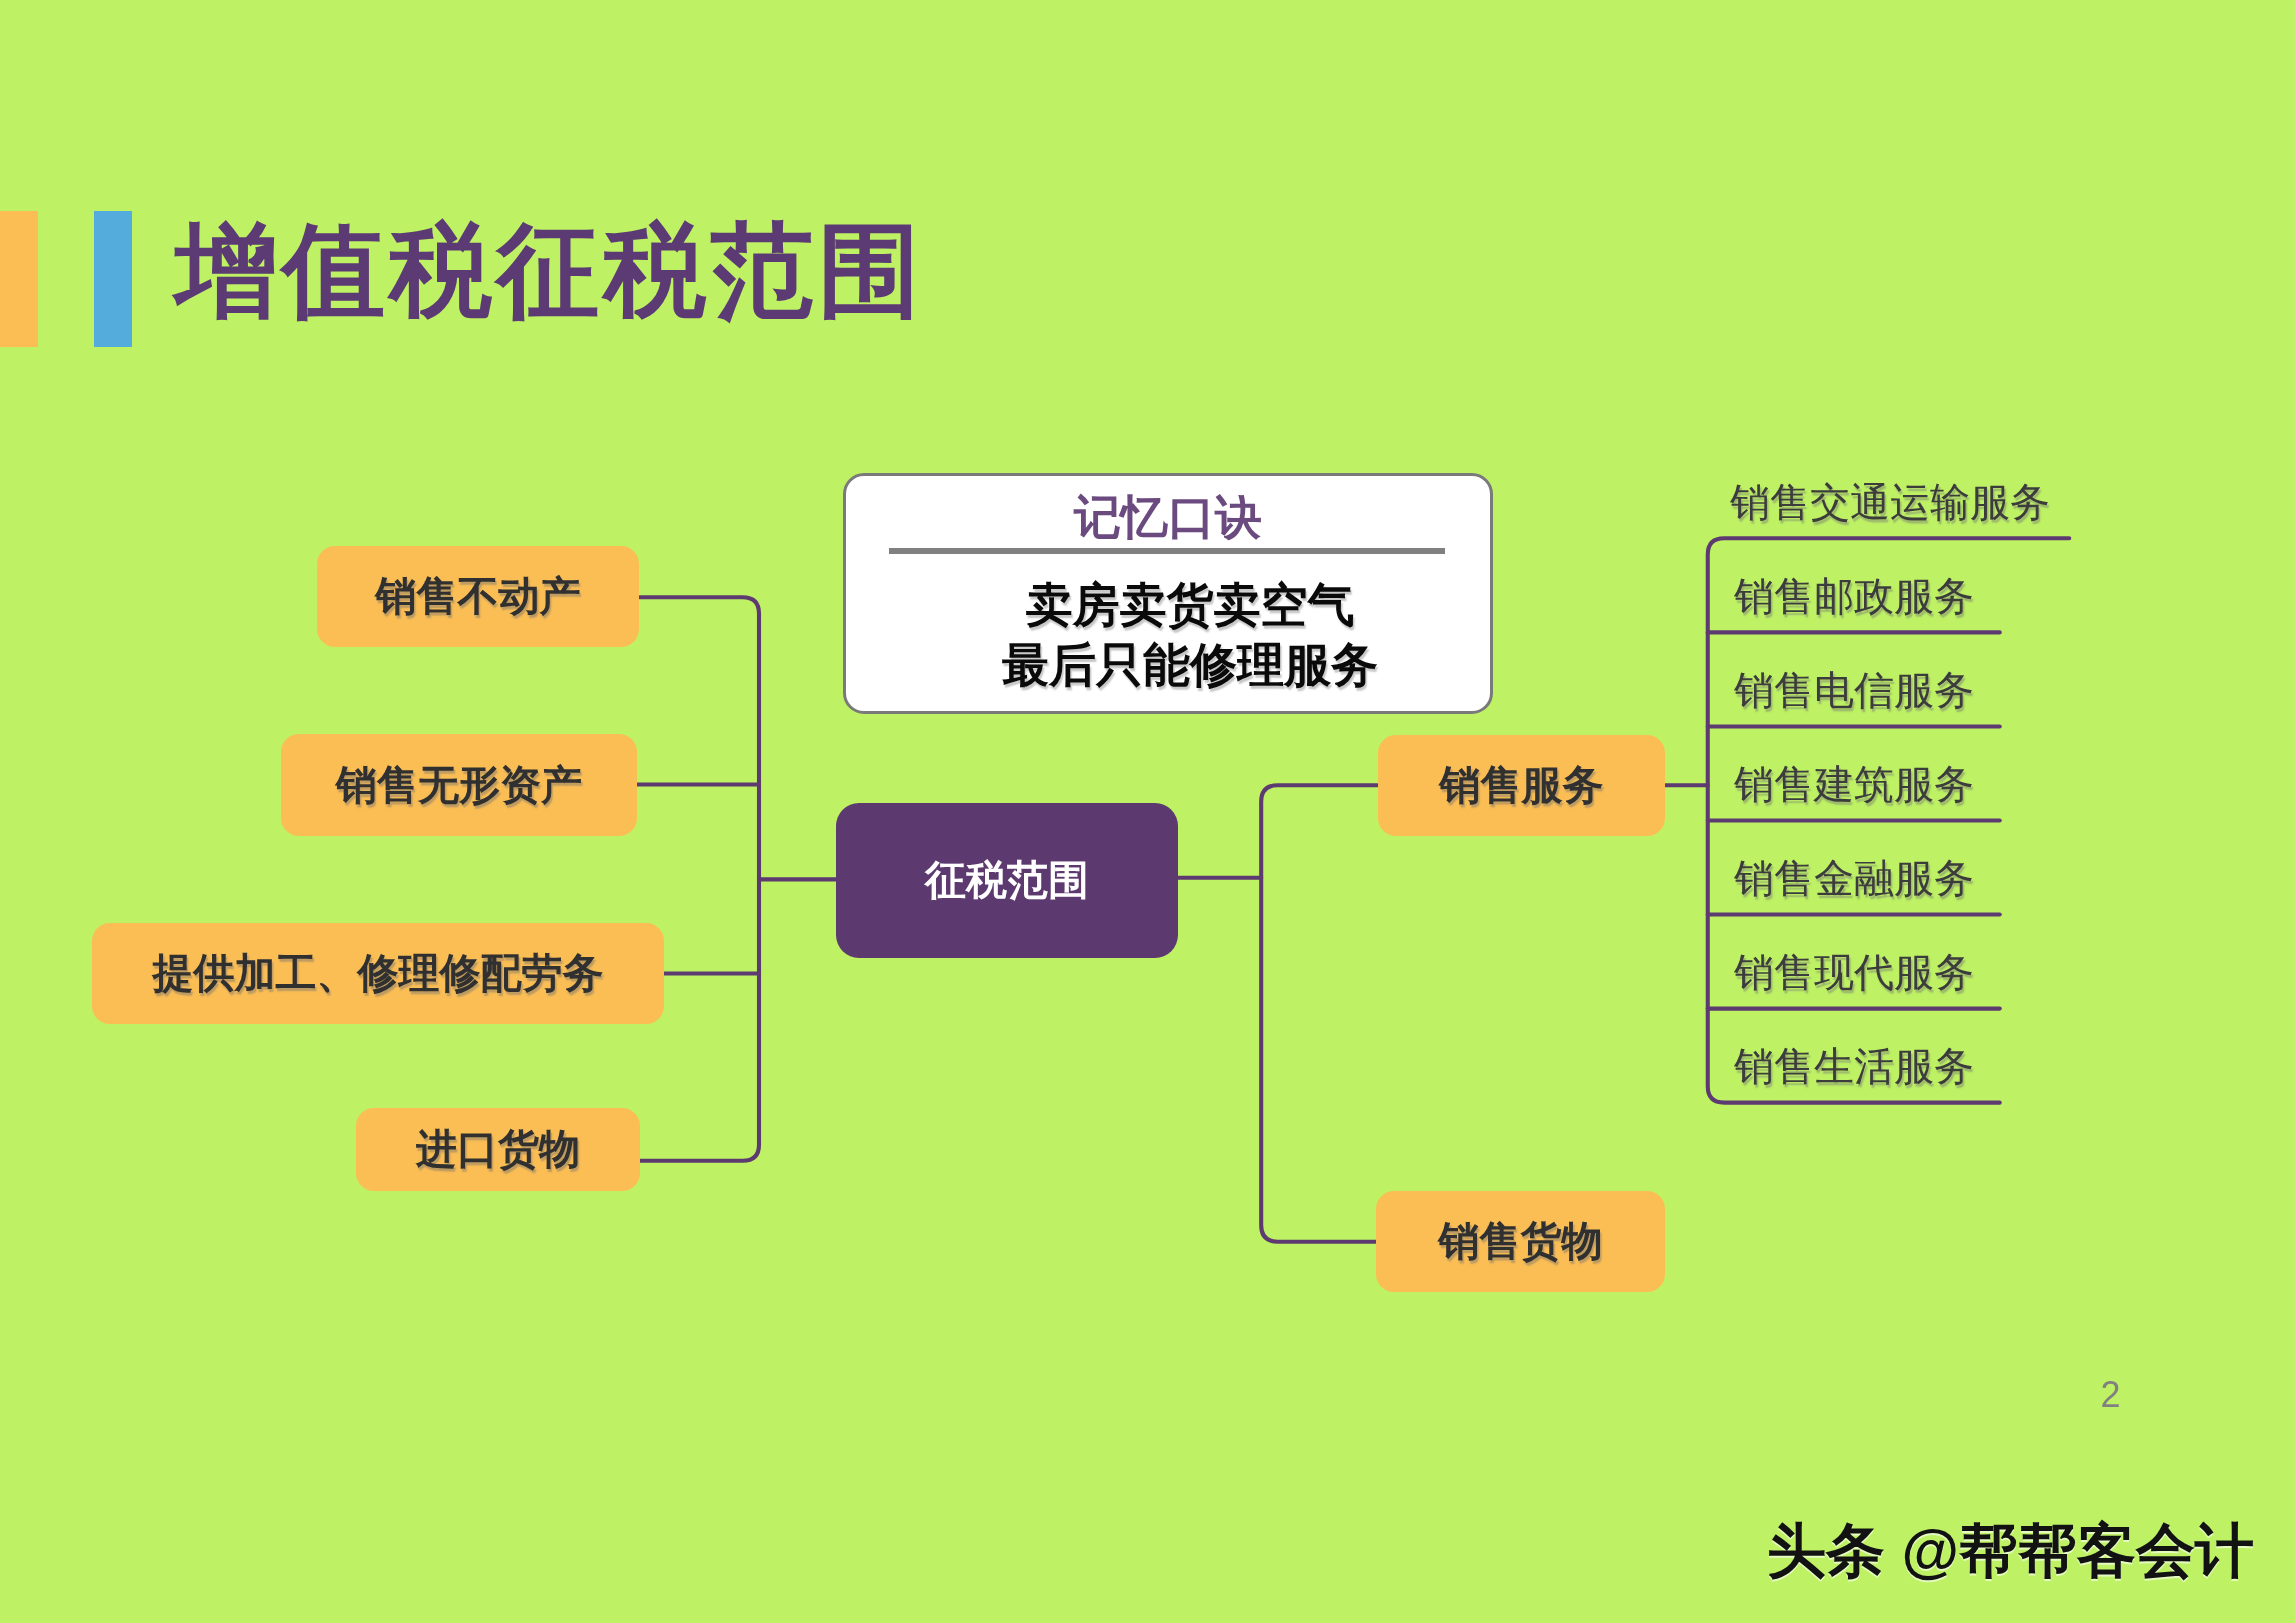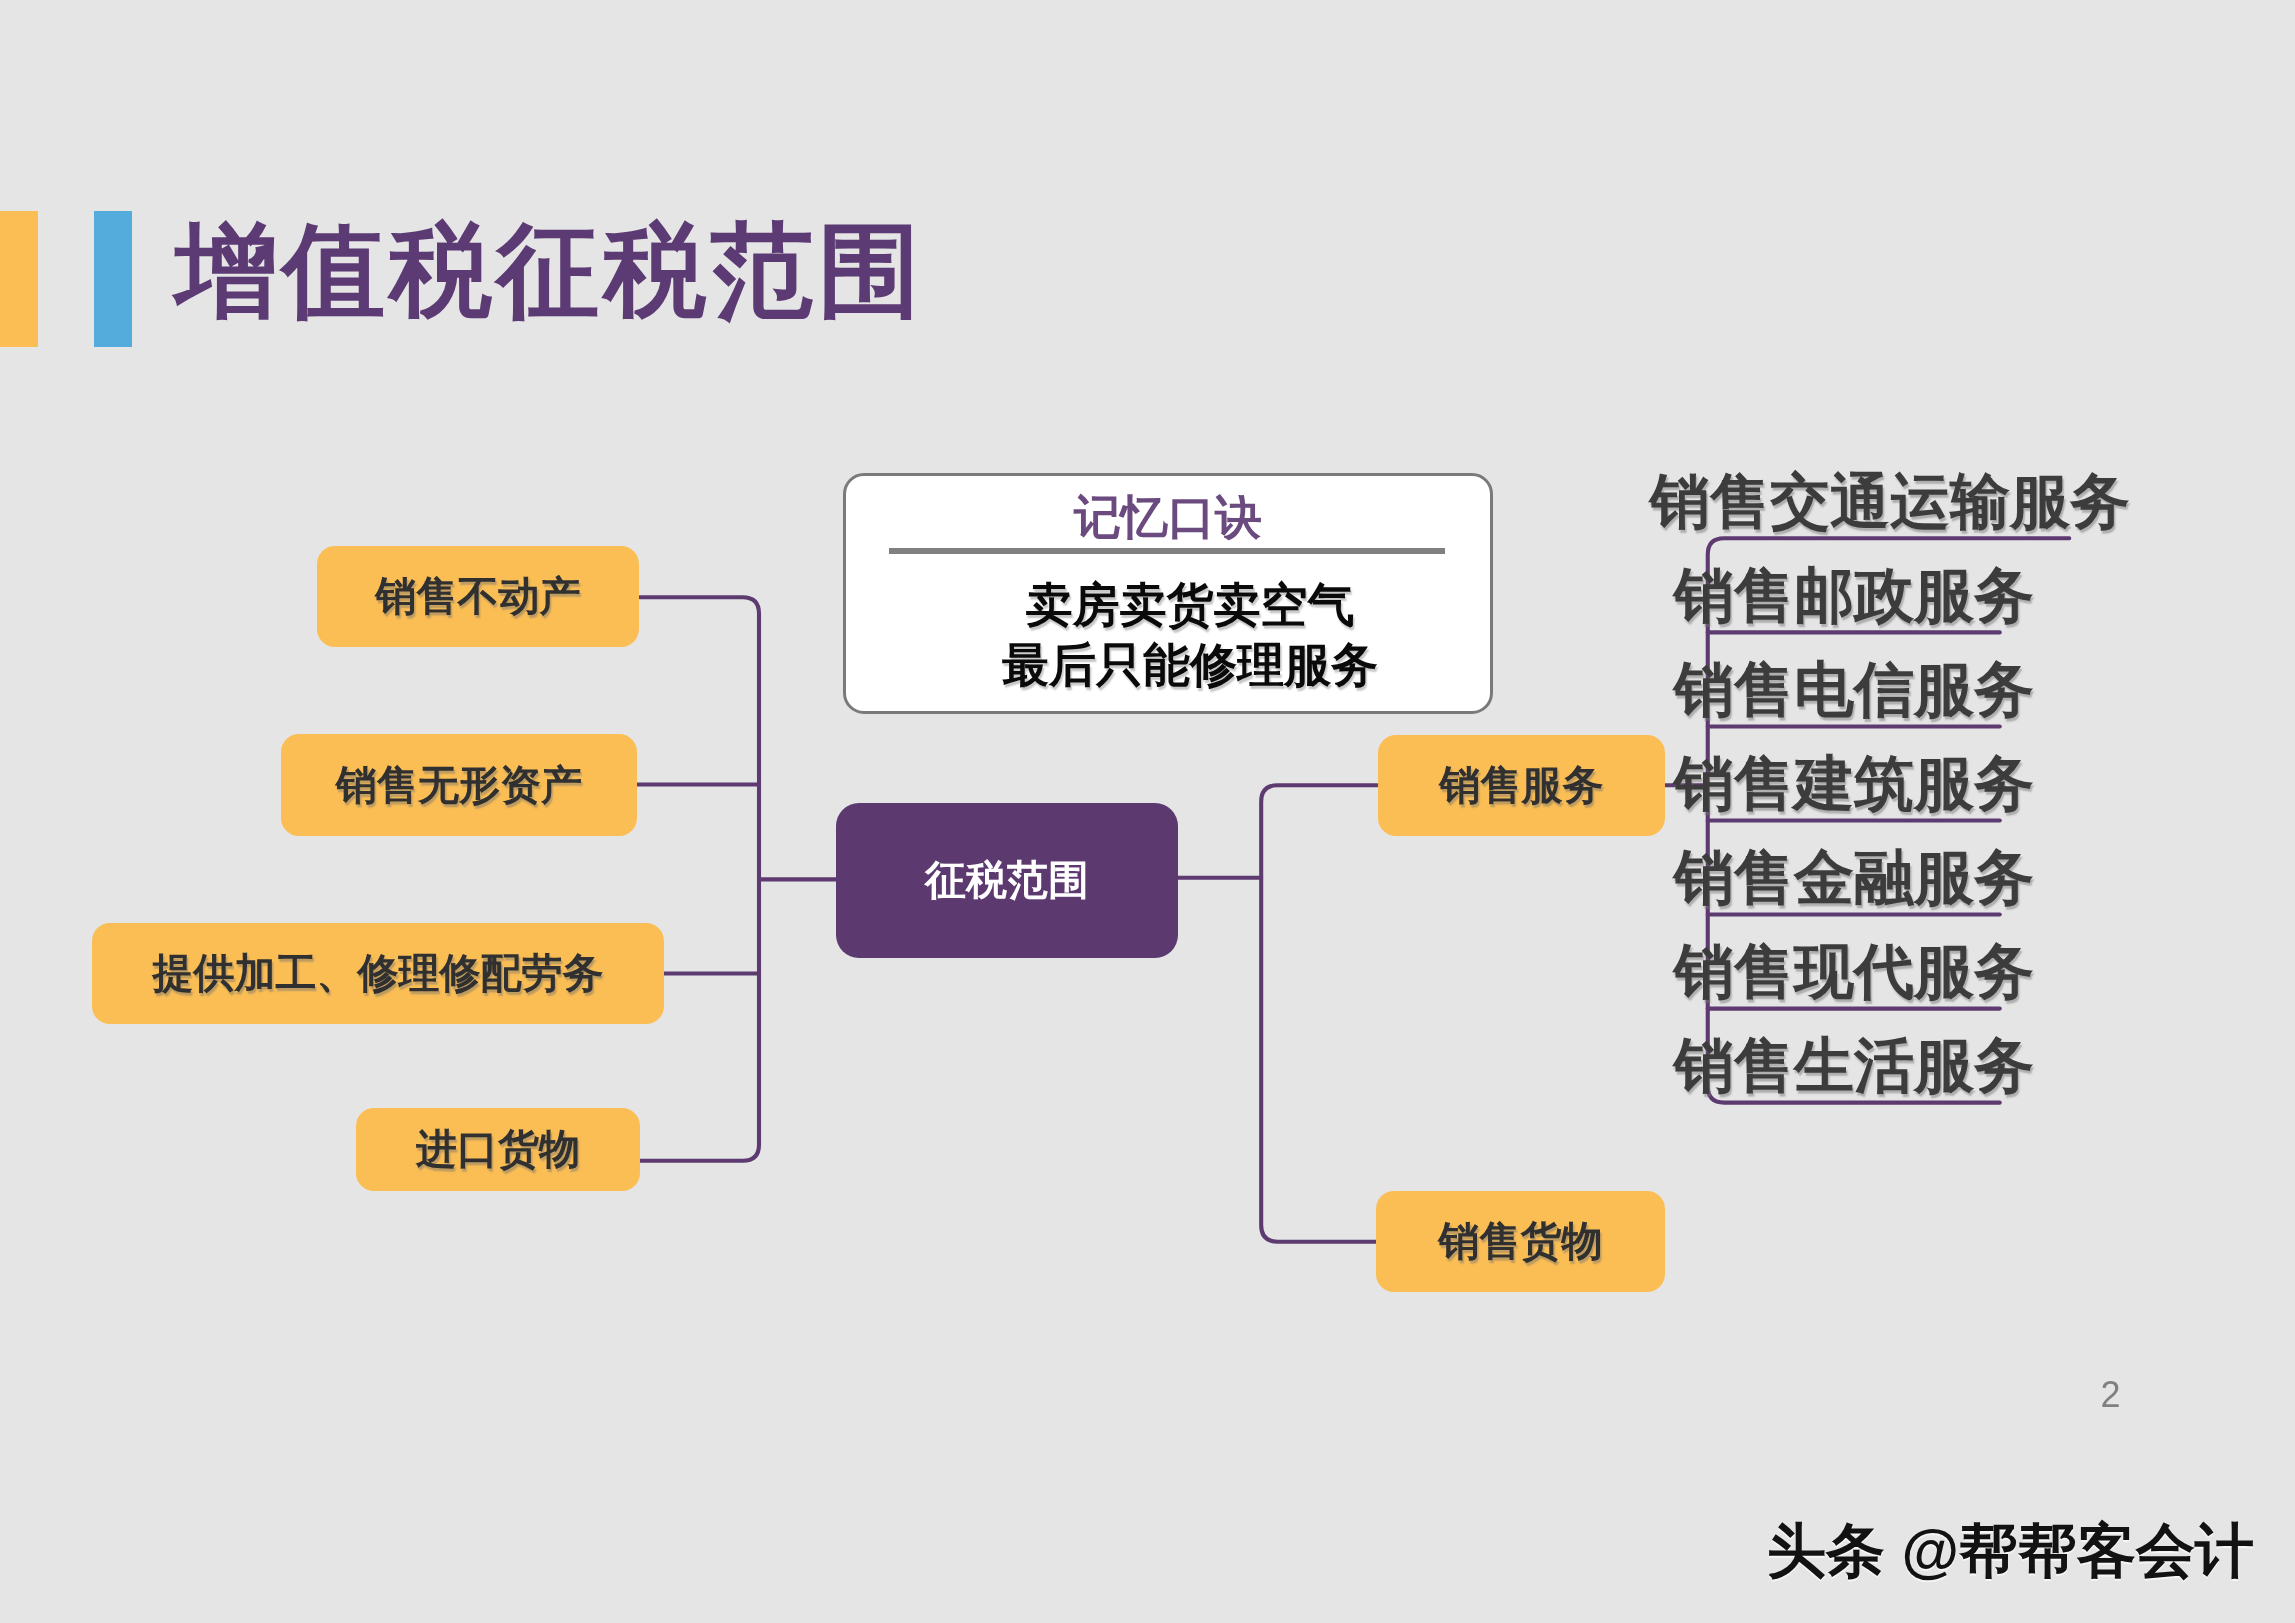--- a/index.html
+++ b/index.html
@@ -1,17 +1,17 @@
 <!DOCTYPE html>
 <html style="font-size:13px"><head>
 <meta charset="utf-8">
 <style>
   html,body{margin:0;padding:0;background:#ffffff;}
   body{font-family:"Liberation Sans","DejaVu Sans",sans-serif;}
-  .slide{position:relative;width:2295px;height:1623px;background:#e5e5e5;overflow:hidden;}
+  .slide{position:relative;width:2295px;height:1623px;background:#bef264;overflow:hidden;}
 
   
   .bar{position:absolute;top:211px;height:136px;}
   .bar-yellow{left:0;width:38px;background:#FBBE55;}
   .bar-blue{left:94px;width:38px;background:#54ACDC;}
 
   
   .slide-title{
     position:absolute;left:175px;top:214px;margin:0;
     font-size:103px;font-weight:900;letter-spacing:4.1px;
@@ -61,21 +61,21 @@
   .n-l2{left:281px;top:734px;width:356px;height:102px;}
   .n-l3{left:92px;top:923px;width:572px;height:101px;}
   .n-l4{left:356px;top:1108px;width:284px;height:83px;}
   .n-r1{left:1378px;top:735px;width:287px;height:101px;}
   .n-r2{left:1376px;top:1191px;width:289px;height:101px;}
 
   
   .service{
     position:absolute;left:1708px;width:292px;height:74px;
     display:flex;align-items:center;justify-content:center;
-    font-size:60px;font-weight:bold;color:#3C3C3C;white-space:nowrap;
+    font-size:40px;font-weight:normal;color:#3C3C3C;white-space:nowrap;
     text-shadow:1.6px 2.5px 1.6px rgba(120,120,120,0.5);
     text-align:center;
   }
   .s-1{top:465px;width:364px;}
   .s-2{top:559px;}
   .s-3{top:653px;}
   .s-4{top:747px;}
   .s-5{top:841px;}
   .s-6{top:935px;}
   .s-7{top:1029px;}

